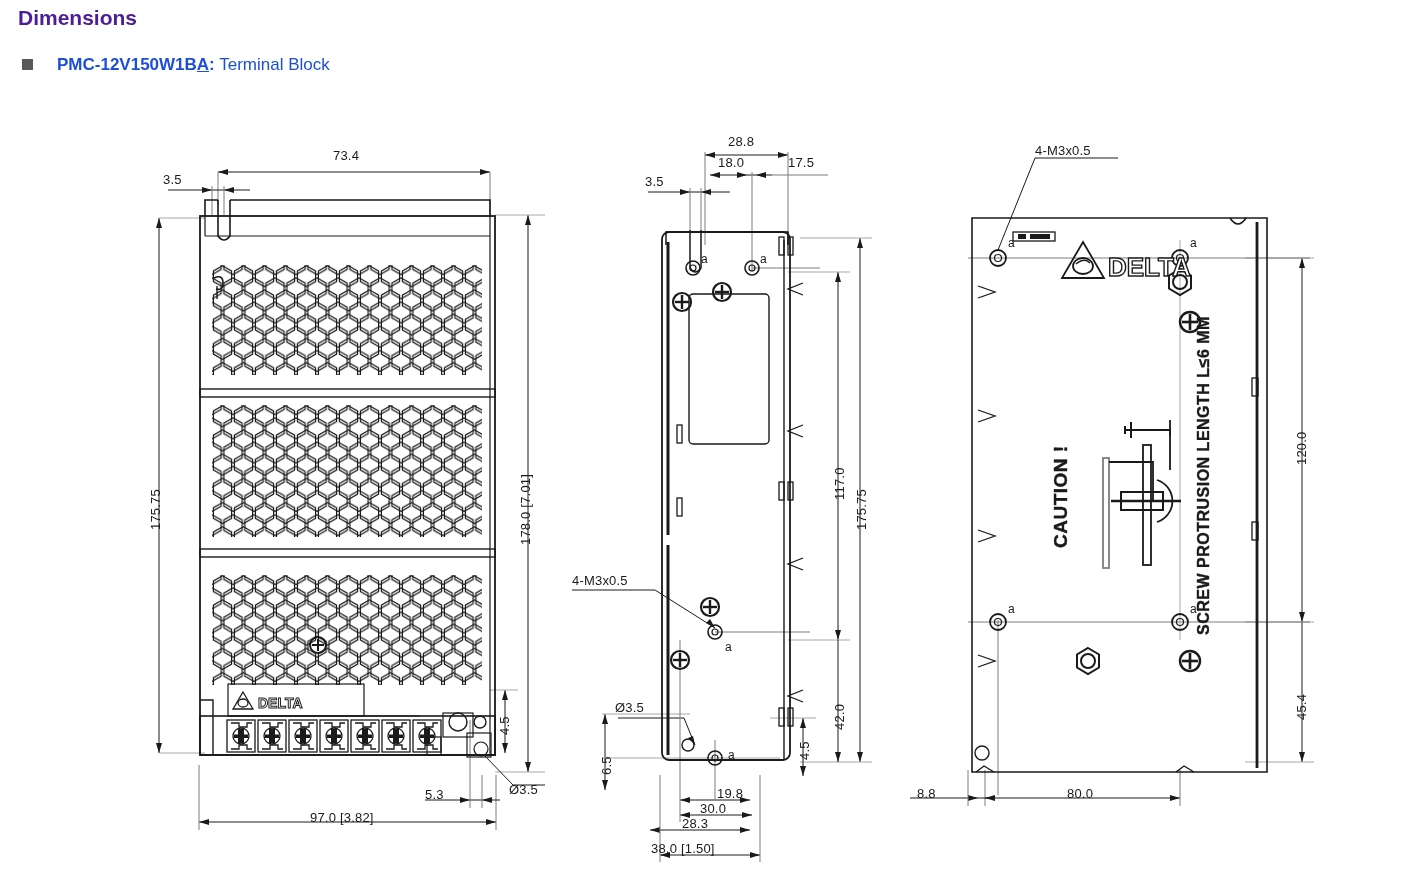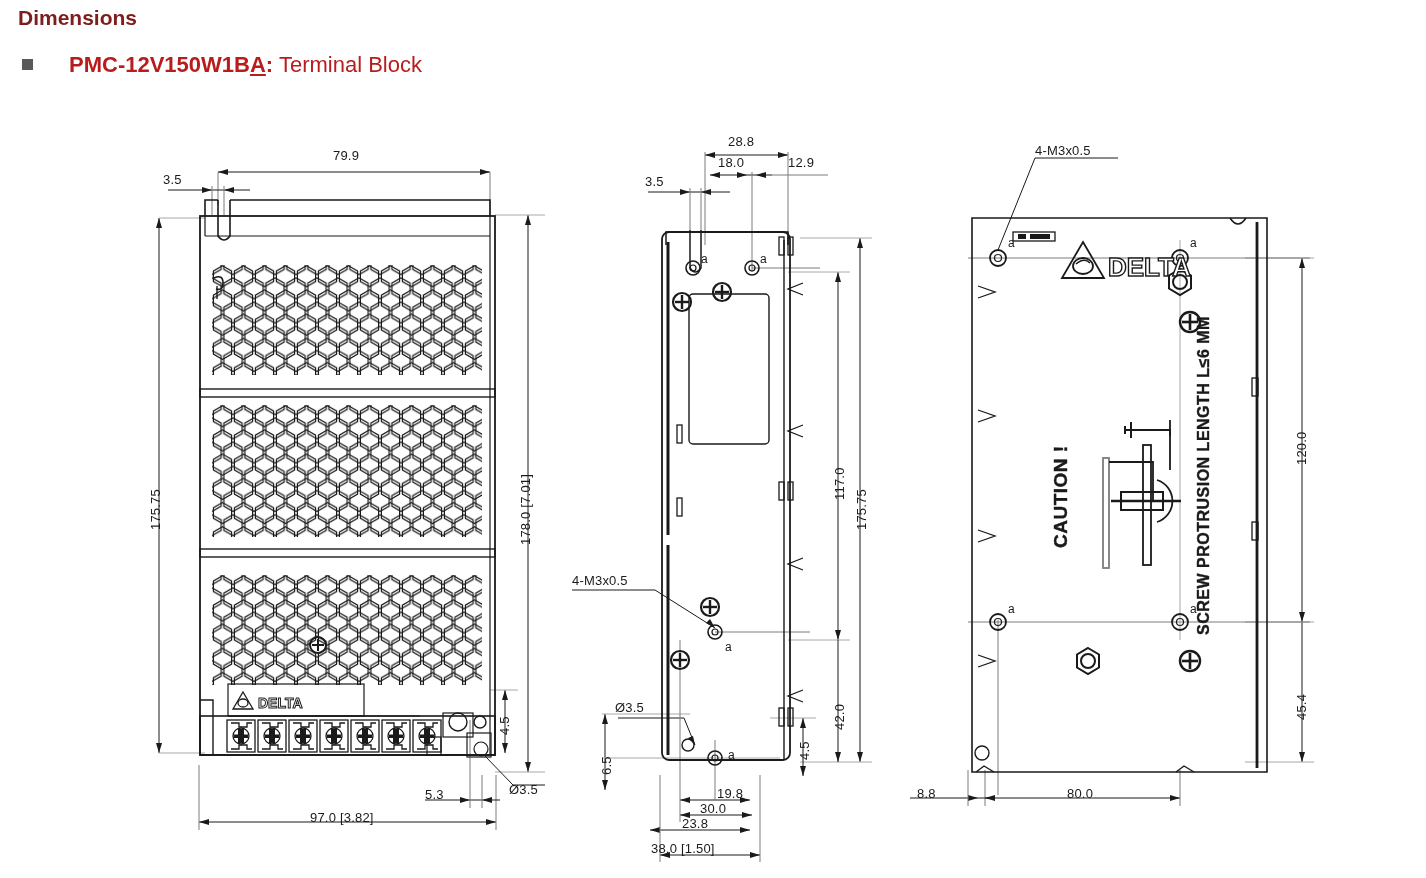--- a/index.html
+++ b/index.html
@@ -1,24 +1,24 @@
 <!DOCTYPE html>
 <html><head>
 <meta charset="utf-8">
 <style>
   html,body{margin:0;padding:0;background:#ffffff;}
   body{width:1426px;height:878px;position:relative;overflow:hidden;
        font-family:"Liberation Sans",sans-serif;color:#000;}
 
   
   #header-block{position:absolute;left:18px;top:6px;}
-  #page-title{font-size:21px;font-weight:bold;color:#7f1d1d;letter-spacing:0px;}
+  #page-title{font-size:21px;font-weight:bold;color:#4c1d95;letter-spacing:0px;}
   #bullet-row{position:absolute;left:22px;top:52px;display:flex;align-items:flex-start;}
   #bullet-square{width:11px;height:11px;background:#595959;margin-top:7px;}
-  #bullet-text{margin-left:36px;font-size:22px;line-height:26px;color:#b91c1c;}
+  #bullet-text{margin-left:24px;font-size:17px;line-height:26px;color:#1d4ed8;}
   .bold{font-weight:bold;}
   .uline{text-decoration:underline;}
 
   
   .dwg{position:absolute;}
   .dim-txt{position:absolute;font-size:13px;color:#1a1a1a;white-space:nowrap;
            letter-spacing:.2px;}
   .dim-v{transform-origin:left top;transform:rotate(-90deg);}
   .lbl-a{position:absolute;font-size:12px;color:#1a1a1a;}
   svg{display:block;overflow:visible;}
@@ -41,21 +41,21 @@
   <div id="bullet-text">
     <div>
       <span class="bold">PMC-12V150W1B</span><span class="bold uline">A</span><span class="bold">:</span>
       <span>Terminal Block</span>
     </div>
   </div>
 </div>
 
 <div class="dwg" style="left:0;top:0;width:560px;height:878px;">
 
-  <div class="dim-txt" style="left:333px;top:148px;">79.9</div>
+  <div class="dim-txt" style="left:333px;top:148px;">73.4</div>
   <svg style="position:absolute;left:0;top:0;width:560px;height:878px;">
 
     <line x1="218" y1="172" x2="490" y2="172" stroke="#1a1a1a" stroke-width="1"></line>
     <polygon points="218,172 228,169 228,175" fill="#1a1a1a"></polygon>
     <polygon points="490,172 480,169 480,175" fill="#1a1a1a"></polygon>
     <line x1="218" y1="172" x2="218" y2="205" stroke="#7d7d7d" stroke-width="1"></line>
     <line x1="490" y1="172" x2="490" y2="215" stroke="#7d7d7d" stroke-width="1"></line>
 
     <line x1="168" y1="190" x2="250" y2="190" stroke="#1a1a1a" stroke-width="1"></line>
     <polygon points="212,190 202,187 202,193" fill="#1a1a1a"></polygon>
@@ -318,31 +318,31 @@
 
     <line x1="12" y1="590" x2="95" y2="590" stroke="#1a1a1a" stroke-width="1"></line>
     <line x1="95" y1="590" x2="155" y2="628" stroke="#1a1a1a" stroke-width="1"></line>
     <polygon points="155,628 146,623 150,619" fill="#1a1a1a"></polygon>
     <line x1="155" y1="632" x2="250" y2="632" stroke="#7d7d7d" stroke-width="1"></line>
     <line x1="192" y1="268" x2="260" y2="268" stroke="#7d7d7d" stroke-width="1"></line>
   </svg>
 
   <div class="dim-txt" style="left:168px;top:134px;">28.8</div>
   <div class="dim-txt" style="left:158px;top:155px;">18.0</div>
-  <div class="dim-txt" style="left:228px;top:155px;">12.9</div>
+  <div class="dim-txt" style="left:228px;top:155px;">17.5</div>
   <div class="dim-txt" style="left:85px;top:174px;">3.5</div>
   <div class="dim-txt dim-v" style="left:272px;top:500px;">117.0</div>
   <div class="dim-txt dim-v" style="left:294px;top:530px;">175.75</div>
   <div class="dim-txt dim-v" style="left:272px;top:730px;">42.0</div>
   <div class="dim-txt dim-v" style="left:237px;top:760px;">4.5</div>
   <div class="dim-txt dim-v" style="left:39px;top:775px;">6.5</div>
   <div class="dim-txt" style="left:55px;top:700px;">Ø3.5</div>
   <div class="dim-txt" style="left:140px;top:786px;margin-left:17px;">19.8</div>
   <div class="dim-txt" style="left:140px;top:801px;">30.0</div>
-  <div class="dim-txt" style="left:122px;top:816px;">23.8</div>
+  <div class="dim-txt" style="left:122px;top:816px;">28.3</div>
   <div class="dim-txt" style="left:91px;top:841px;">38.0 [1.50]</div>
   <div class="dim-txt" style="left:12px;top:573px;">4-M3x0.5</div>
 
   <svg style="position:absolute;left:0;top:0;width:330px;height:878px;">
     <path d="M130,230 L130,268 Q135,276 141,268 L141,230" fill="none" stroke="#1a1a1a" stroke-width="1.5"></path>
     <path d="M106,245 L106,232 L130,232 M141,232 L228,232 L228,245" fill="none" stroke="#1a1a1a" stroke-width="1.5"></path>
     <rect x="102" y="232" width="128" height="528" rx="7" fill="none" stroke="#1a1a1a" stroke-width="1.8"></rect>
     <line x1="108" y1="242" x2="108" y2="535" stroke="#1a1a1a" stroke-width="3"></line>
     <line x1="108" y1="545" x2="108" y2="755" stroke="#1a1a1a" stroke-width="3"></line>
     <line x1="224" y1="240" x2="224" y2="760" stroke="#1a1a1a" stroke-width="1.4"></line>

